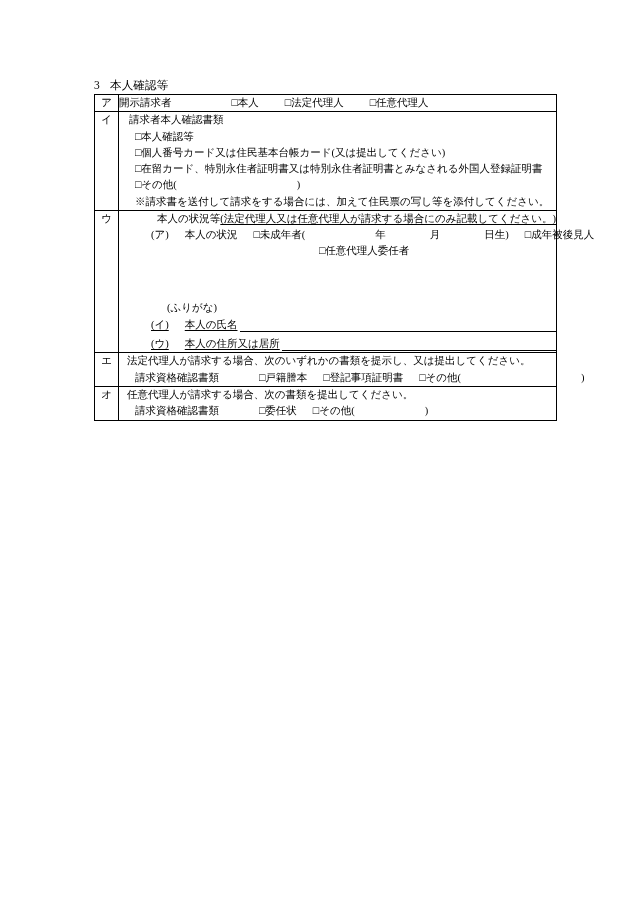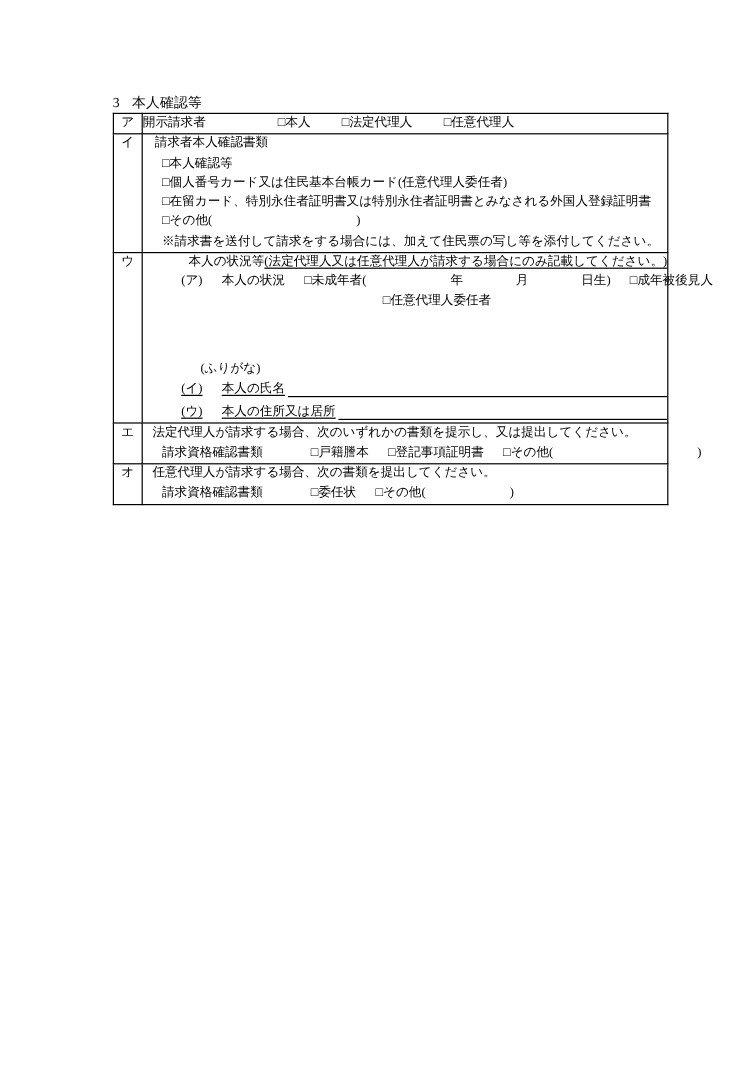--- a/index.html
+++ b/index.html
@@ -71,21 +71,21 @@
   .note {
     display: block;
     white-space: nowrap;
   }
   .u-label {
     text-decoration: underline;
     text-underline-offset: 2px;
   }
   .name-line {
     display: flex;
-    align-items: flex-start;
+    align-items: center;
     white-space: nowrap;
   }
   .name-line .lab {
     text-decoration: underline;
     text-underline-offset: 2px;
     white-space: nowrap;
   }
   .name-line .rule {
     flex: 1;
     border-bottom: 1px solid #000000;
@@ -119,21 +119,21 @@
             <span>開示請求者</span><span class="gap-xl"></span><span>□本人</span><span class="gap-md"></span><span>□法定代理人</span><span class="gap-md"></span><span>□任意代理人</span>
           </span>
         </td>
       </tr>
 
       <tr>
         <td class="label-cell">イ</td>
         <td class="body-cell">
           <span class="line" style="padding-left:10px;">請求者本人確認書類</span>
           <span class="line indent1">□本人確認等</span>
-          <span class="line indent1">□個人番号カード又は住民基本台帳カード(任意代理人委任者)</span>
+          <span class="line indent1">□個人番号カード又は住民基本台帳カード(又は提出してください)</span>
           <span class="line indent1">□在留カード、特別永住者証明書又は特別永住者証明書とみなされる外国人登録証明書</span>
           <span class="line indent1">
             <span>□その他(</span><span class="blank-wide"></span><span>)</span>
           </span>
           <span class="note indent1">※請求書を送付して請求をする場合には、加えて住民票の写し等を添付してください。</span>
         </td>
       </tr>
 
       <tr>
         <td class="label-cell">ウ</td>

